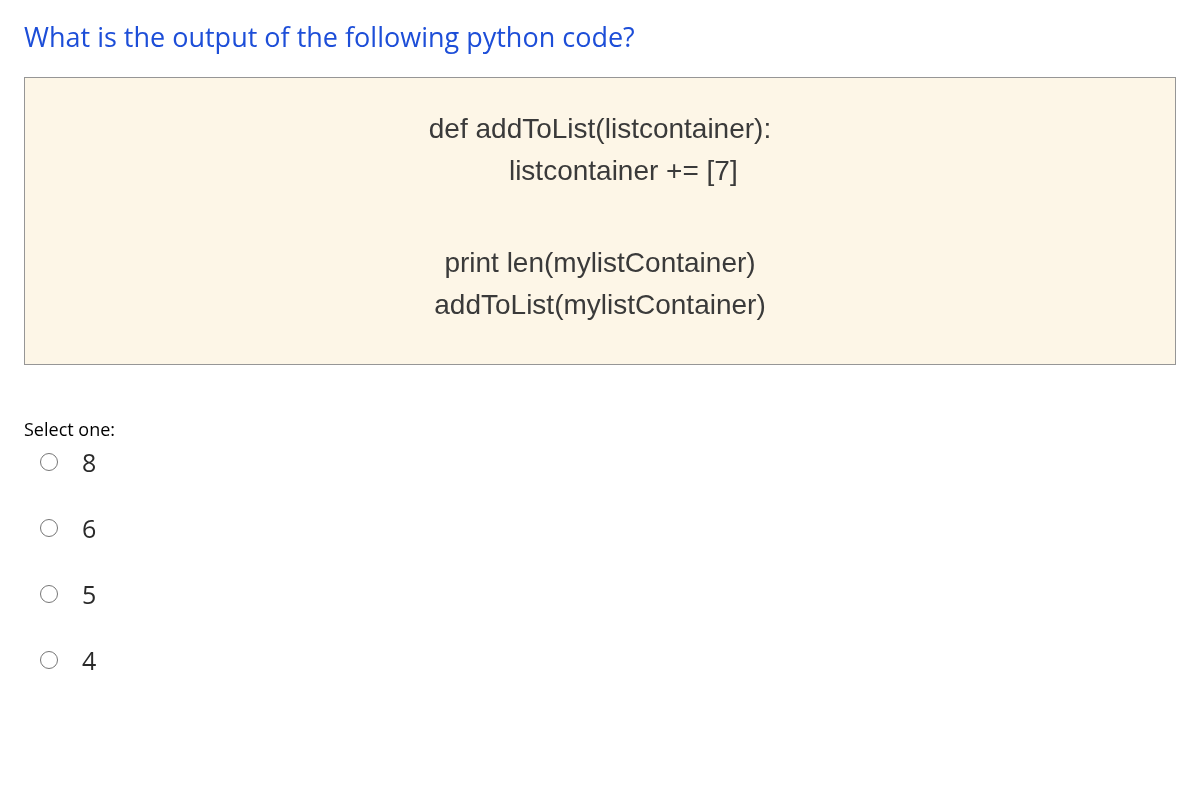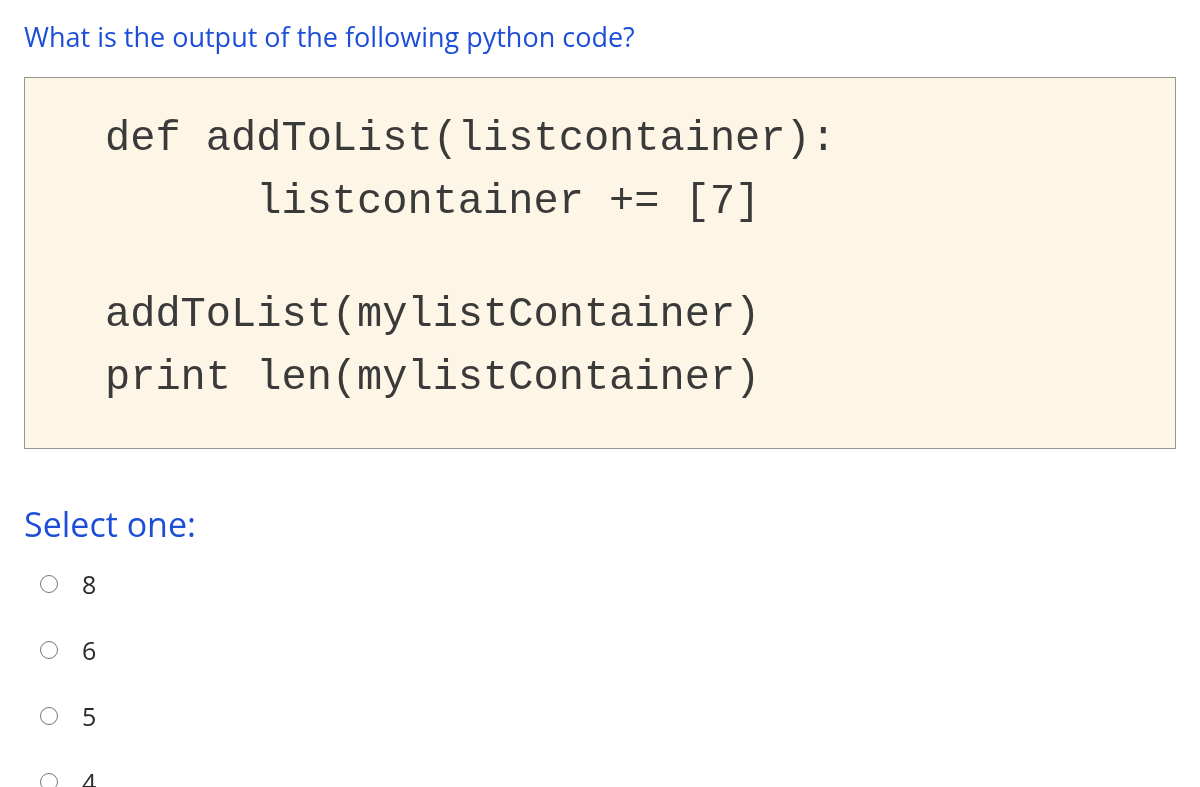--- a/index.html
+++ b/index.html
@@ -22,33 +22,34 @@
     margin-bottom: 22px;
     font-weight: 400;
   }
   .code-box {
     border: 1px solid #969696;
     background: #fdf6e7;
     padding: 30px 80px 38px 80px;
     margin-bottom: 52px;
   }
   .code-line {
-    font-family: Liberation Mono, monospace;
-    font-size: 42px;
+    font-family: Liberation Sans, sans-serif;
+    font-size: 28px;
     color: #3a3a3a;
     line-height: 1.5;
     white-space: pre;
+    text-align: center;
   }
   .code-blank {
     height: 50px;
   }
   .select-label {
-    font-size: 34px;
-    color: #1d4ed8;
-    margin-bottom: 20px;
+    font-size: 18px;
+    color: #000000;
+    margin-bottom: 4px;
     font-weight: 400;
   }
   .options {
     padding-left: 16px;
   }
   .option-row {
     display: flex;
     align-items: center;
     margin-bottom: 32px;
   }
@@ -68,22 +69,22 @@
 <body>
 
 <div class="container">
 
   <div class="question-text">What is the output of the following python code?</div>
 
   <div class="code-box">
     <div class="code-line">def addToList(listcontainer):</div>
     <div class="code-line">      listcontainer += [7]</div>
     <div class="code-blank"></div>
+    <div class="code-line">print len(mylistContainer)</div>
     <div class="code-line">addToList(mylistContainer)</div>
-    <div class="code-line">print len(mylistContainer)</div>
   </div>
 
   <div class="select-label">Select one:</div>
 
   <div class="options">
     <div class="option-row">
       <input type="radio" name="answer" style="">
       <span class="option-label">8</span>
     </div>
     <div class="option-row">

